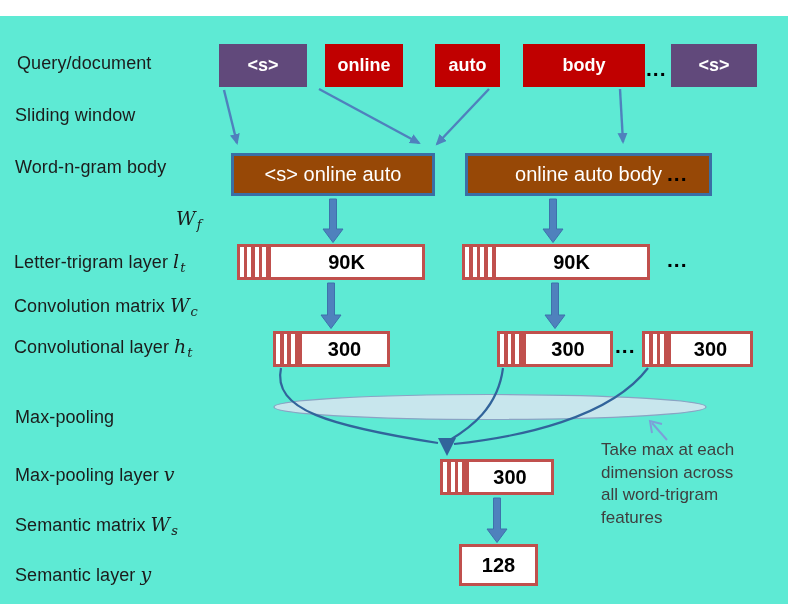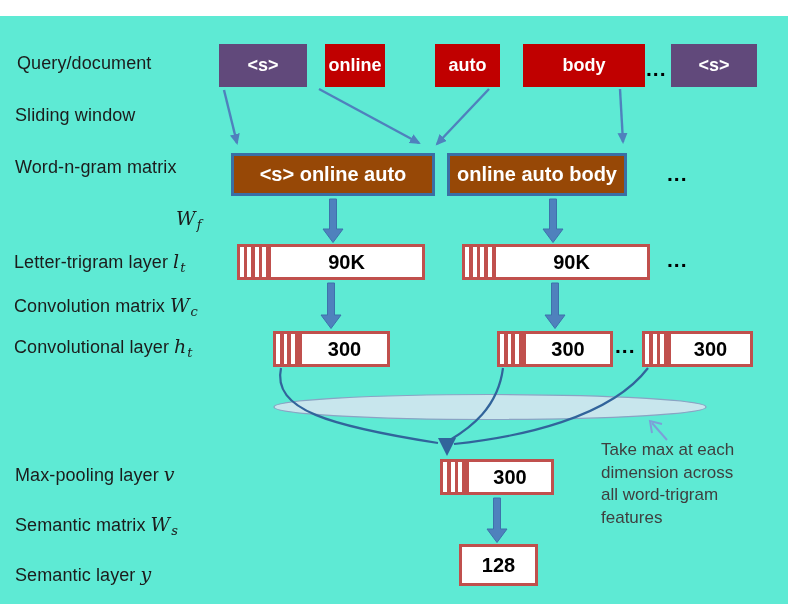--- a/index.html
+++ b/index.html
@@ -22,21 +22,21 @@
   }
   .purple{background:#61497B;}
   .red{background:#C00000;}
   .dots{
     position:absolute;z-index:2;color:#000;font-weight:700;font-size:21px;
     letter-spacing:1px;line-height:1;
   }
   .ngram{
     position:absolute;top:137px;height:43px;z-index:2;box-sizing:border-box;
     background:#974806;border:3px solid #3A6FA5;border-radius:0;color:#fff;
-    font-weight:700;font-size:20px;display:flex;align-items:center;justify-content:center;
+    font-weight:400;font-size:20px;display:flex;align-items:center;justify-content:center;
   }
   .vec{
     position:absolute;z-index:2;box-sizing:border-box;background:#fff;
     border:3px solid #C0504D;display:flex;align-items:stretch;height:36px;
   }
   .vec .stripes{
     background:repeating-linear-gradient(90deg,#ffffff 0 4px,#C0504D 4px 7.5px);
     border-right:3px solid #C0504D;
   }
   .stripes.w4{width:28px;}
@@ -86,46 +86,47 @@
     <path d="M438,422 L456,422 L447,440 Z" fill="#31649B"></path>
 
     <path d="M493.5,482 L493.5,513 L487,513 L497,526.5 L507,513 L500.5,513 L500.5,482 Z" fill="#4F81BD" stroke="#3D72AB" stroke-width="1"></path>
 
     <path d="M667,424 L652,407" fill="none" stroke="#7C9FD8" stroke-width="2"></path>
     <path d="M652,417 L650,405 L662,408" fill="none" stroke="#7C9FD8" stroke-width="2"></path>
   </svg>
 
   <div class="lbl" style="left:17px;top:37px">Query/document</div>
   <div class="lbl" style="left:15px;top:89px">Sliding window</div>
-  <div class="lbl" style="left:15px;top:141px">Word-n-gram matrix</div>
+  <div class="lbl" style="left:15px;top:141px">Word-n-gram body</div>
 
   <div class="lbl" style="left:176px;top:191px"><span class="math" style="margin-left:0">W</span><span class="sub">f</span></div>
 
   <div class="lbl" style="left:14px;top:234px"><span>Letter-trigram layer</span><span class="math">l</span><span class="sub">t</span></div>
 
   <div class="lbl" style="left:14px;top:278px"><span>Convolution matrix</span><span class="math">W</span><span class="sub">c</span></div>
 
   <div class="lbl" style="left:14px;top:319px"><span>Convolutional layer</span><span class="math">h</span><span class="sub">t</span></div>
 
+  <div class="lbl" style="left:15px;top:391px">Max-pooling</div>
 
   <div class="lbl" style="left:15px;top:447px"><span>Max-pooling layer</span><span class="math">v</span></div>
 
   <div class="lbl" style="left:15px;top:497px"><span>Semantic matrix</span><span class="math">W</span><span class="sub">s</span></div>
 
   <div class="lbl" style="left:15px;top:547px"><span>Semantic layer</span><span class="math">y</span></div>
 
   <div class="token purple" style="left:219px;width:88px">&lt;s&gt;</div>
-  <div class="token red" style="left:325px;width:60px">online</div>
+  <div class="token red" style="left:325px;width:78px">online</div>
   <div class="token red" style="left:435px;width:65px">auto</div>
   <div class="token red" style="left:523px;width:122px">body</div>
   <div class="dots" style="left:646px;top:42px">...</div>
   <div class="token purple" style="left:671px;width:86px">&lt;s&gt;</div>
 
   <div class="ngram" style="left:231px;width:204px">&lt;s&gt; online auto</div>
-  <div class="ngram" style="left:447px;width:180px">online auto body</div>
+  <div class="ngram" style="left:465px;width:247px">online auto body</div>
   <div class="dots" style="left:667px;top:147px">...</div>
 
   <div class="vec" style="left:237px;top:228px;width:188px">
     <div class="stripes w4"></div>
     <div class="val">90K</div>
   </div>
   <div class="vec" style="left:462px;top:228px;width:188px">
     <div class="stripes w4"></div>
     <div class="val">90K</div>
   </div>

